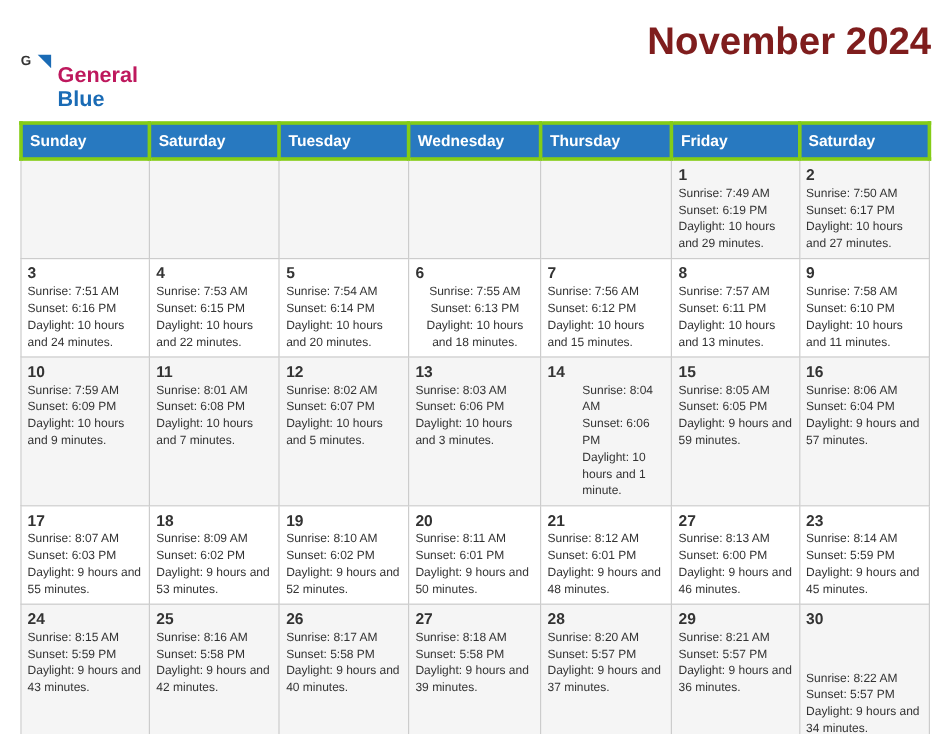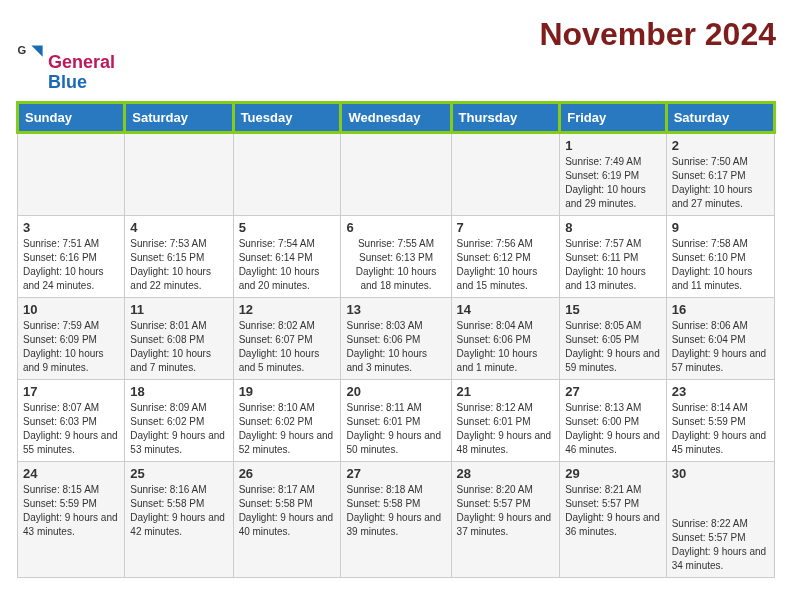--- a/index.html
+++ b/index.html
@@ -203,21 +203,21 @@
 Daylight: 10 hours and 5 minutes.</div>
         </td>
         <td>
           <span class="day-num">13</span>
           <div class="day-info" style="white-space: pre-line;">Sunrise: 8:03 AM
 Sunset: 6:06 PM
 Daylight: 10 hours and 3 minutes.</div>
         </td>
         <td>
           <span class="day-num">14</span>
-          <div class="day-info" style="white-space: pre-line;">Sunrise: 8:04 AM
+          <div class="day-info" style="white-space: pre-line; margin-left: 29px;">Sunrise: 8:04 AM
 Sunset: 6:06 PM
 Daylight: 10 hours and 1 minute.</div>
         </td>
         <td>
           <span class="day-num">15</span>
           <div class="day-info" style="white-space: pre-line;">Sunrise: 8:05 AM
 Sunset: 6:05 PM
 Daylight: 9 hours and 59 minutes.</div>
         </td>
         <td>

